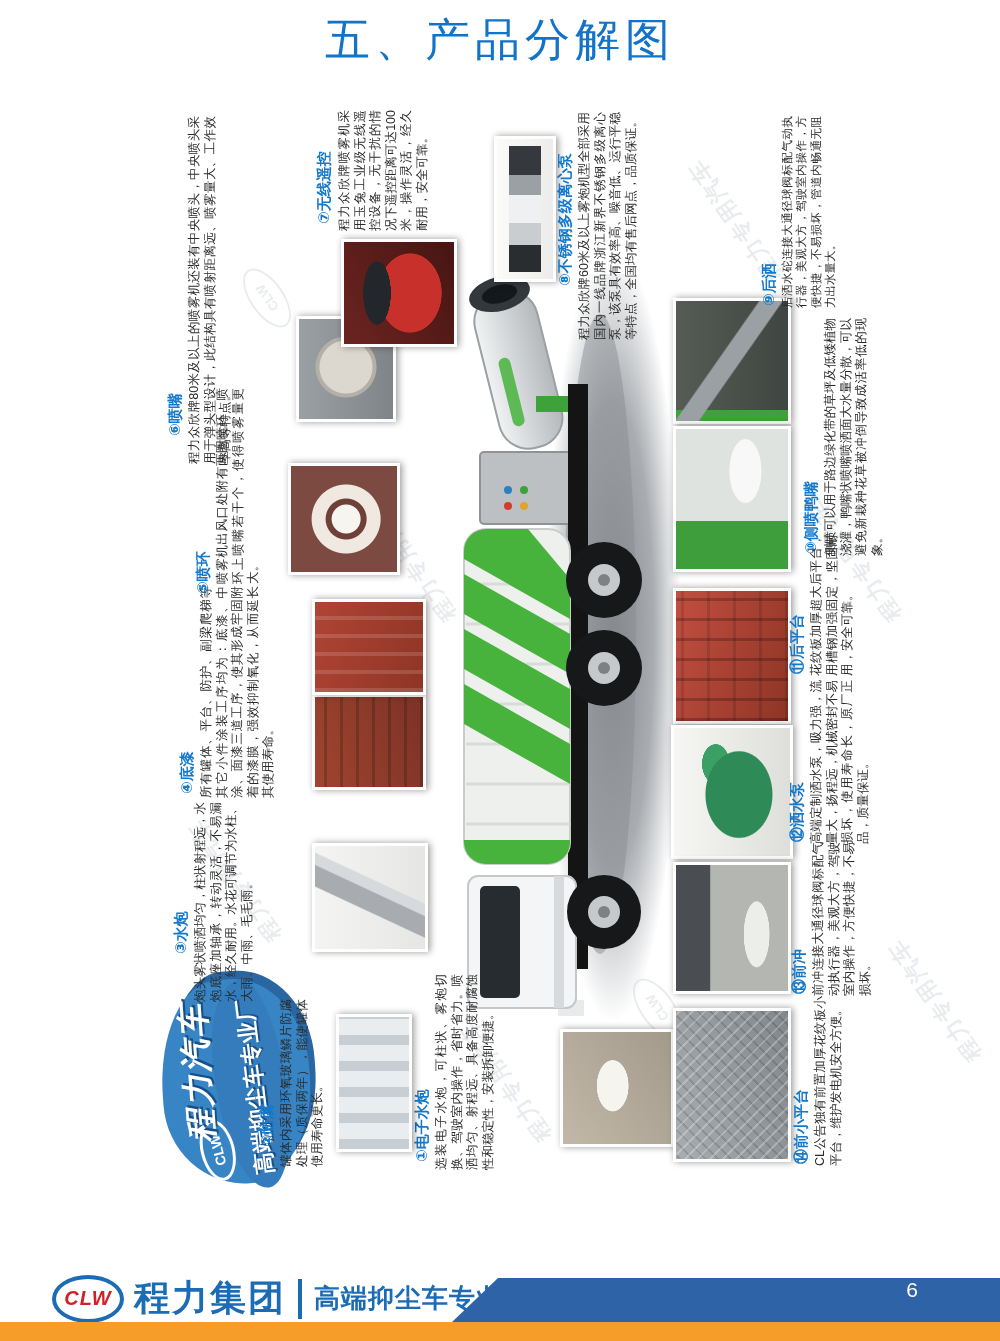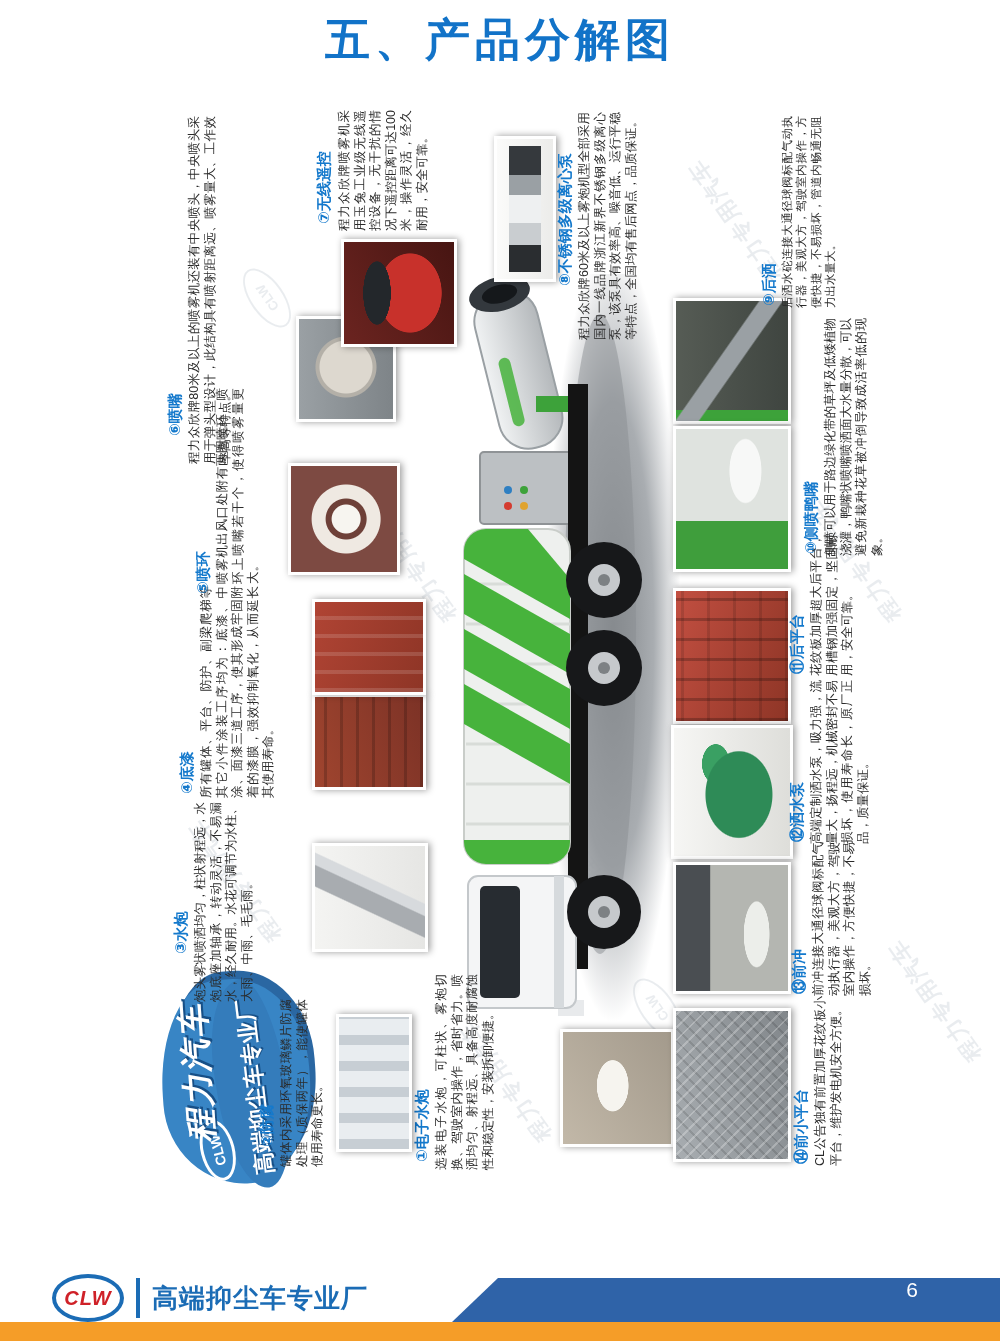--- a/index.html
+++ b/index.html
@@ -1,19 +1,19 @@
 <!DOCTYPE html>
 <html><head>
 <meta charset="utf-8">
 <style>
   html,body{margin:0;padding:0;background:#fff;}
   .page{position:relative;width:1000px;height:1341px;background:#ffffff;overflow:hidden;
         font-family:"Liberation Sans","DejaVu Sans",sans-serif;}
   .title{position:absolute;top:10px;left:0;width:100%;margin:0;text-align:center;
-         font-size:45px;font-weight:700;color:#1273c8;letter-spacing:5px;}
+         font-size:45px;font-weight:400;color:#1273c8;letter-spacing:5px;}
   
   .poster{position:absolute;left:160px;top:112px;width:1080px;height:840px;
           transform-origin:0 0;transform:rotate(-90deg) translateX(-1080px);}
   .canvas{position:absolute;inset:0;}
   
   .wm{position:absolute;color:#b9c2cc;opacity:.30;font-size:22px;font-weight:bold;
       transform:rotate(-35deg);white-space:nowrap;letter-spacing:2px;z-index:0;}
   .wmo{position:absolute;width:64px;height:30px;border:2px solid #c3cbd3;border-radius:50%;
        opacity:.35;transform:rotate(-35deg);color:#c3cbd3;font-size:13px;font-weight:bold;
        display:flex;align-items:center;justify-content:center;z-index:0;}
@@ -257,20 +257,21 @@
       <div class="ph ph14"></div>
       <div class="sh sh14">⑭前小平台</div>
       <div class="st st14">CL公告独有前置加厚花纹板小平台，维护发电机安全方便。</div>
 
     </div>
   </div>
 
   <div class="footer">
     <div class="f-left">
       <span class="clw-oval">CLW</span>
+      <span class="f-company">程力集团</span>
       <span class="f-div"></span>
       <span class="f-sub">高端抑尘车专业厂</span>
     </div>
     <div class="f-badge"></div>
     <div class="f-page">6</div>
   </div>
   <div class="orange-bar"></div>
 
 </div>
 

